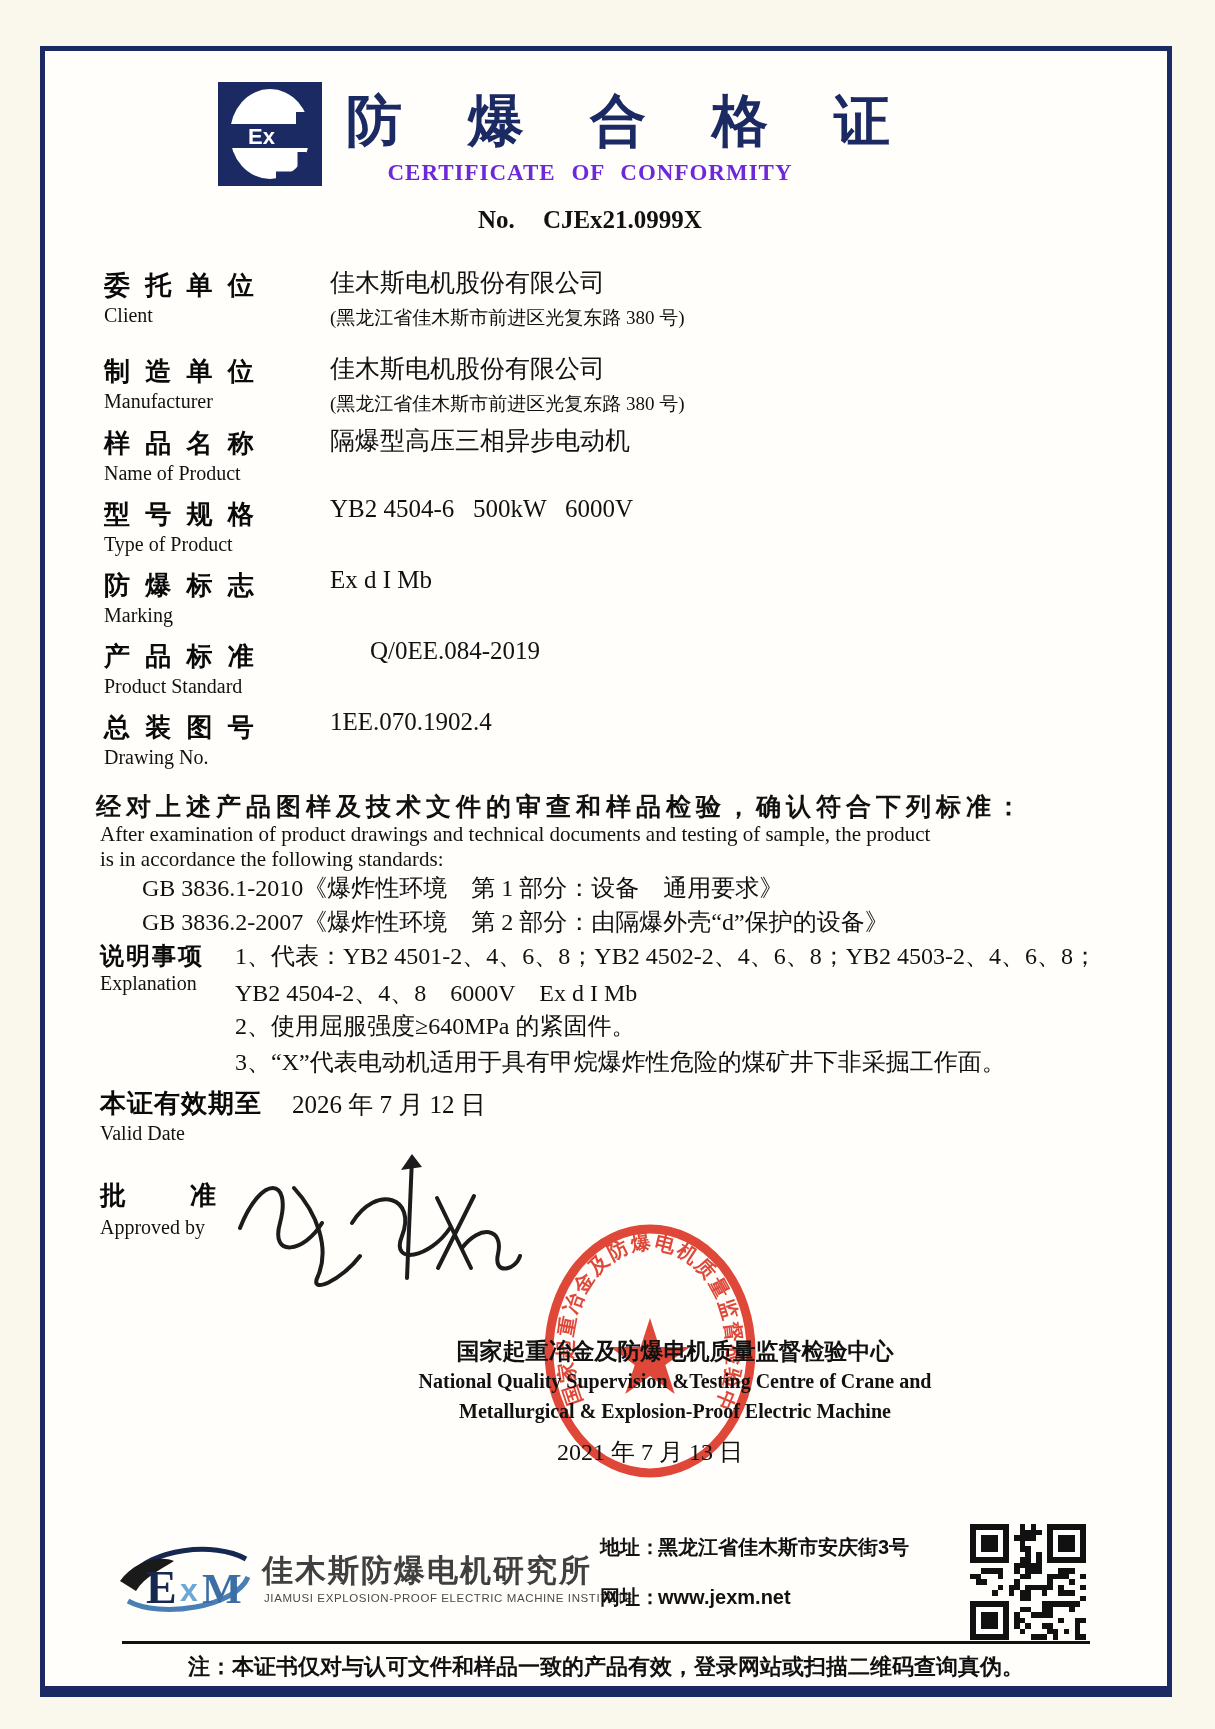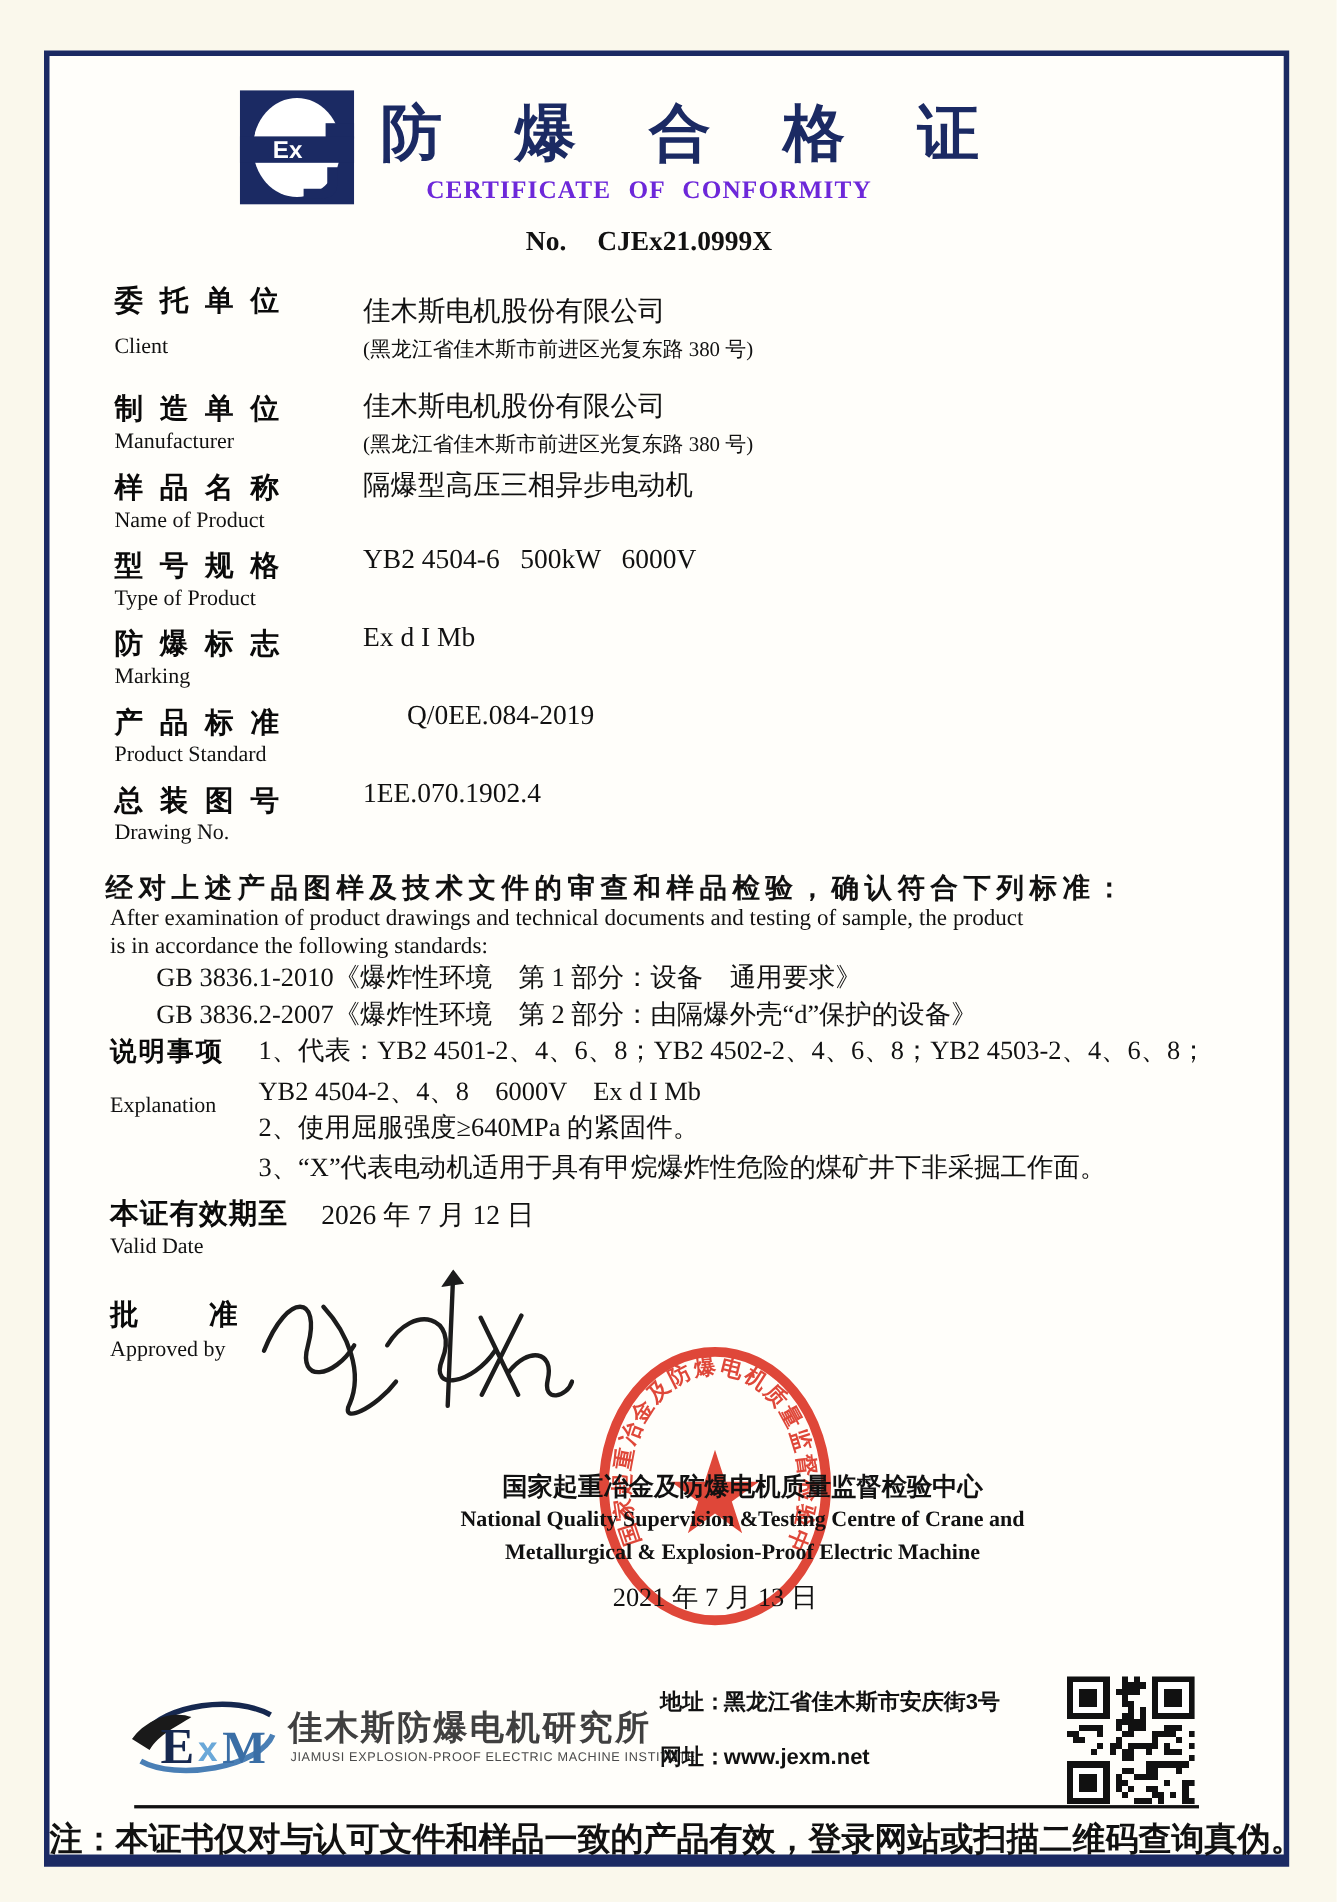--- a/index.html
+++ b/index.html
@@ -58,22 +58,22 @@
     font-size:31px;letter-spacing:2px;color:#404040;white-space:nowrap;
   }
   .inst-en{left:264px;top:1592px;font-size:11.5px;color:#4a4a4a;letter-spacing:0.6px;
     font-family:"Liberation Sans",sans-serif;white-space:nowrap;}
   .contact{left:600px;top:1514px;font-family:"Liberation Sans",sans-serif;
     font-size:20px;font-weight:600;}
   .contact .row{height:30px;white-space:nowrap;margin-top:20px;}
   .contact .lbl{display:inline-block;width:58px;}
   .sep{left:122px;top:1641px;width:968px;height:3px;background:#111;}
   .note{
-    left:45px;top:1652px;width:1122px;text-align:left;
-    font-family:"Liberation Sans",sans-serif;font-weight:bold;font-size:30px;white-space:nowrap;
+    left:45px;top:1652px;width:1122px;text-align:center;
+    font-family:"Liberation Sans",sans-serif;font-weight:bold;font-size:22px;white-space:nowrap;
   }
 </style>
 </head>
 <body>
 
 <div class="frame"></div>
 
 <svg class="abs" style="left:218px;top:82px;" width="104" height="104" viewBox="0 0 104 104">
   <rect x="0" y="0" width="104" height="104" fill="#1b2a63"></rect>
   <ellipse cx="52" cy="52" rx="40" ry="45" fill="#ffffff"></ellipse>
@@ -82,21 +82,21 @@
   <path d="M84,70 v16 q0,8 -10,8 h-16" stroke="#1b2a63" stroke-width="9" fill="none"></path>
   <text x="30" y="62" font-size="22" font-weight="bold" fill="#ffffff" font-family="Liberation Sans, sans-serif">Ex</text>
 </svg>
 
 <div class="abs title-cn">防 爆 合 格 证</div>
 <div class="abs title-en">CERTIFICATE OF CONFORMITY</div>
 <div class="abs cert-no">
   <span>No.</span><span class="num">CJEx21.0999X</span>
 </div>
 
-<div class="abs cnlabel" style="left:104px;top:256px;text-align:center;">委 托 单 位</div>
+<div class="abs cnlabel" style="left:104px;top:268px;text-align:center;">委 托 单 位</div>
 <div class="abs enlabel" style="left:104px;top:304px;">Client</div>
 <div class="abs fval" style="left:330px;top:266px;">佳木斯电机股份有限公司</div>
 <div class="abs fsub" style="left:330px;top:305px;">(黑龙江省佳木斯市前进区光复东路 380 号)</div>
 
 <div class="abs cnlabel" style="left:104px;top:354px;text-align:right;">制 造 单 位</div>
 <div class="abs enlabel" style="left:104px;top:390px;">Manufacturer</div>
 <div class="abs fval" style="left:330px;top:352px;">佳木斯电机股份有限公司</div>
 <div class="abs fsub" style="left:330px;top:391px;">(黑龙江省佳木斯市前进区光复东路 380 号)</div>
 
 <div class="abs cnlabel" style="left:104px;top:426px;">样 品 名 称</div>
@@ -119,21 +119,21 @@
 <div class="abs enlabel" style="left:104px;top:746px;">Drawing No.</div>
 <div class="abs fval" style="left:330px;top:708px;">1EE.070.1902.4</div>
 
 <div class="abs para-cn" style="left:96px;top:790px;">经对上述产品图样及技术文件的审查和样品检验，确认符合下列标准：</div>
 <div class="abs para-en" style="left:100px;top:822px;">After examination of product drawings and technical documents and testing of sample, the product</div>
 <div class="abs para-en" style="left:100px;top:847px;">is in accordance the following standards:</div>
 <div class="abs gbline" style="left:142px;top:872px;">GB 3836.1-2010《爆炸性环境　第 1 部分：设备　通用要求》</div>
 <div class="abs gbline" style="left:142px;top:906px;">GB 3836.2-2007《爆炸性环境　第 2 部分：由隔爆外壳“d”保护的设备》</div>
 
 <div class="abs cnlabel" style="left:100px;top:940px;font-size:24px;letter-spacing:2px;">说明事项</div>
-<div class="abs enlabel" style="left:100px;top:994px;">Explanation</div>
+<div class="abs enlabel" style="left:100px;top:972px;">Explanation</div>
 <div class="abs expl-items" style="left:235px;top:938px;width:900px;">1、代表：YB2 4501-2、4、6、8；YB2 4502-2、4、6、8；YB2 4503-2、4、6、8；YB2 4504-2、4、8　6000V　Ex d I Mb</div>
 <div class="abs expl-items" style="left:235px;top:1008px;width:900px;">2、使用屈服强度≥640MPa 的紧固件。</div>
 <div class="abs expl-items" style="left:235px;top:1044px;width:920px;">3、“X”代表电动机适用于具有甲烷爆炸性危险的煤矿井下非采掘工作面。</div>
 
 <div class="abs cnlabel" style="left:100px;top:1086px;letter-spacing:1px;">本证有效期至</div>
 <div class="abs enlabel" style="left:100px;top:1122px;">Valid Date</div>
 <div class="abs fval" style="left:292px;top:1088px;">2026 年 7 月 12 日</div>
 
 <div class="abs cnlabel" style="left:100px;top:1178px;">批　　准</div>
 <div class="abs enlabel" style="left:100px;top:1216px;">Approved by</div>

